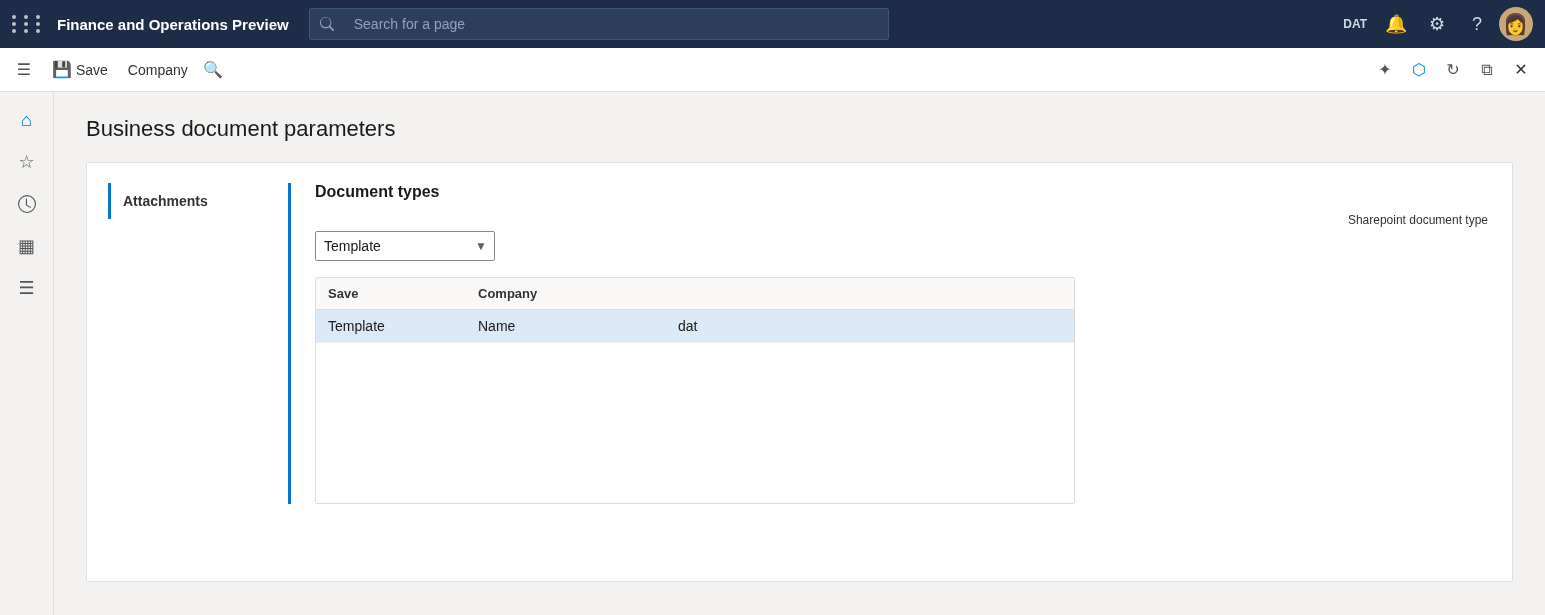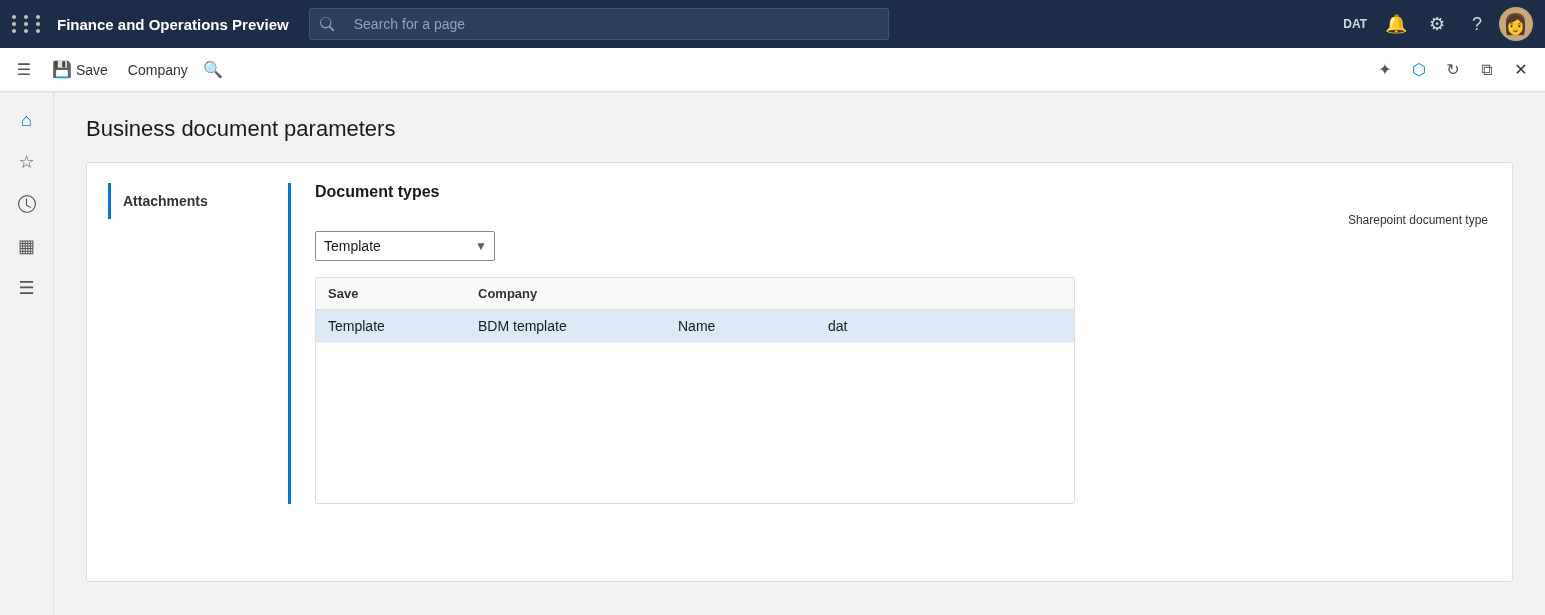--- a/index.html
+++ b/index.html
@@ -397,21 +397,20 @@
               <div class="th">
                 <span>Save</span>
               </div>
               <div class="th">
                 <span>Company</span>
               </div>
             </div>
             <div class="table-body">
               <div class="table-row selected">
                 <div class="td">Template</div>
-                <div class="td">BDM template</div>
                 <div class="td">Name</div>
                 <div class="td">dat</div>
               </div>
               <div class="table-empty"></div>
             </div>
           </div>
         </div>
       </div>
     </div>
   </div>

